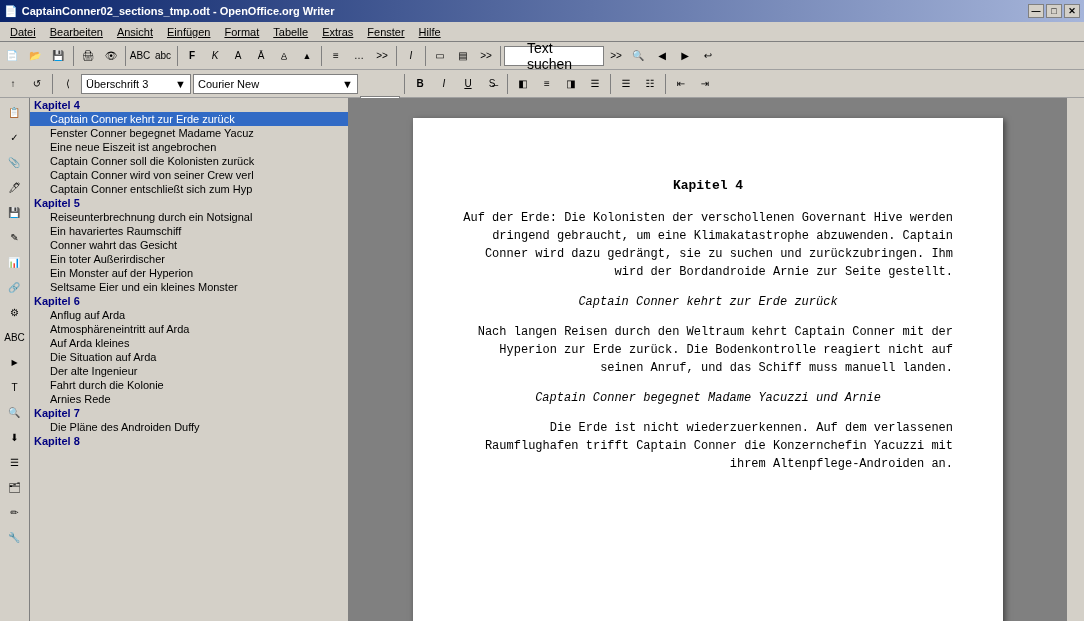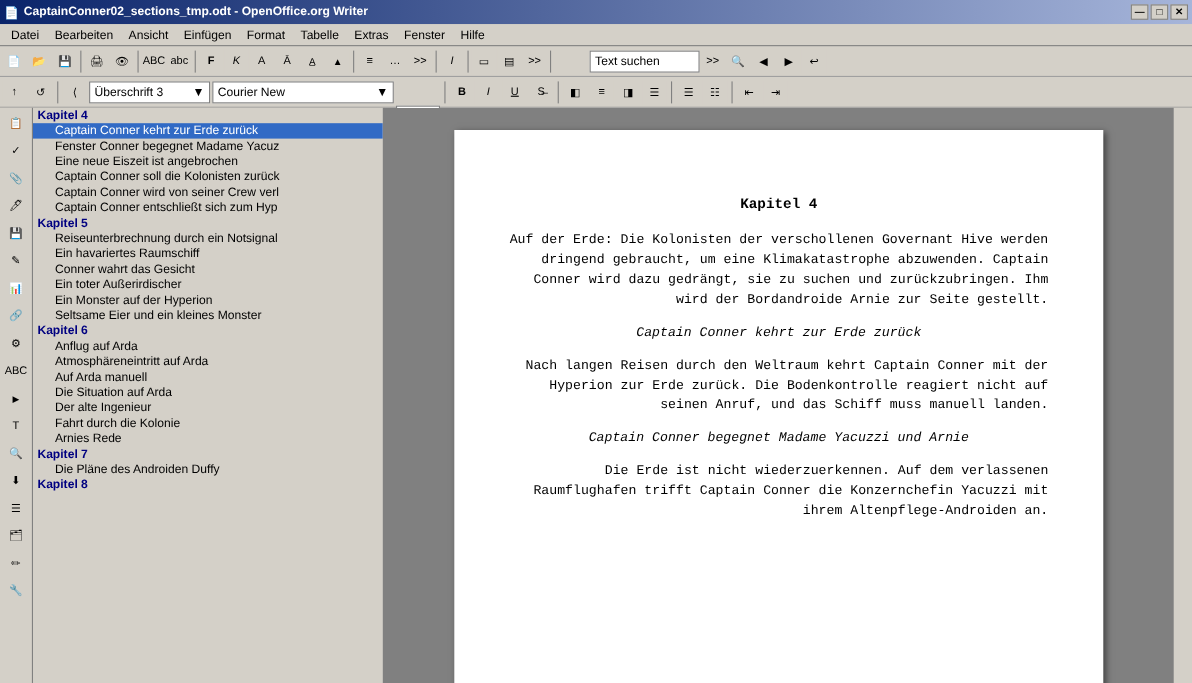--- a/index.html
+++ b/index.html
@@ -37,21 +37,21 @@
       align-items: center;
       border-bottom: 1px solid #808080;
       padding: 0 4px;
       gap: 2px;
     }
     .menu-item {
       padding: 2px 6px;
       font-size: 11px;
       cursor: pointer;
       height: 18px;
-      display: flex; align-items: center;
+      display: flex; align-items: center; text-decoration: underline;
     }
     .toolbar-row {
       display: flex;
       align-items: center;
       padding: 1px 2px;
       gap: 1px;
       height: 28px;
       border-bottom: 1px solid #a0a0a0;
     }
     .tb-btn {
@@ -231,21 +231,21 @@
   <div class="tb-btn">&gt;&gt;</div>
   <div class="tb-separator"></div>
   <div class="tb-btn">
       <i>I</i>
     </div>
   <div class="tb-separator"></div>
   <div class="tb-btn">▭</div>
   <div class="tb-btn">▤</div>
   <div class="tb-btn">&gt;&gt;</div>
   <div class="tb-separator"></div>
-  <div style="display:flex;align-items:center;border:1px solid #808080;background:white;padding:0 4px;height:20px;font-size:11px;width:100px;margin-left:32px;">
+  <div style="display:flex;align-items:center;border:1px solid #808080;background:white;padding:0 22px;height:20px;font-size:14px;width:100px;">
     <span>Text suchen</span>
   </div>
   <div class="tb-btn">&gt;&gt;</div>
   <div class="tb-btn">🔍</div>
   <div class="tb-btn">◀</div>
   <div class="tb-btn">▶</div>
   <div class="tb-btn">↩</div>
 </div>
 
 <div id="style-row">
@@ -325,21 +325,21 @@
     <div class="nav-item">Reiseunterbrechnung durch ein Notsignal</div>
     <div class="nav-item">Ein havariertes Raumschiff</div>
     <div class="nav-item">Conner wahrt das Gesicht</div>
     <div class="nav-item">Ein toter Außerirdischer</div>
     <div class="nav-item">Ein Monster auf der Hyperion</div>
     <div class="nav-item">Seltsame Eier und ein kleines Monster</div>
 
     <div class="nav-chapter">Kapitel 6</div>
     <div class="nav-item">Anflug auf Arda</div>
     <div class="nav-item">Atmosphäreneintritt auf Arda</div>
-    <div class="nav-item">Auf Arda manuell</div>
+    <div class="nav-item">Auf Arda kleines</div>
     <div class="nav-item">Die Situation auf Arda</div>
     <div class="nav-item">Der alte Ingenieur</div>
     <div class="nav-item">Fahrt durch die Kolonie</div>
     <div class="nav-item">Arnies Rede</div>
 
     <div class="nav-chapter">Kapitel 7</div>
     <div class="nav-item">Die Pläne des Androiden Duffy</div>
 
     <div class="nav-chapter">Kapitel 8</div>
   </div>

